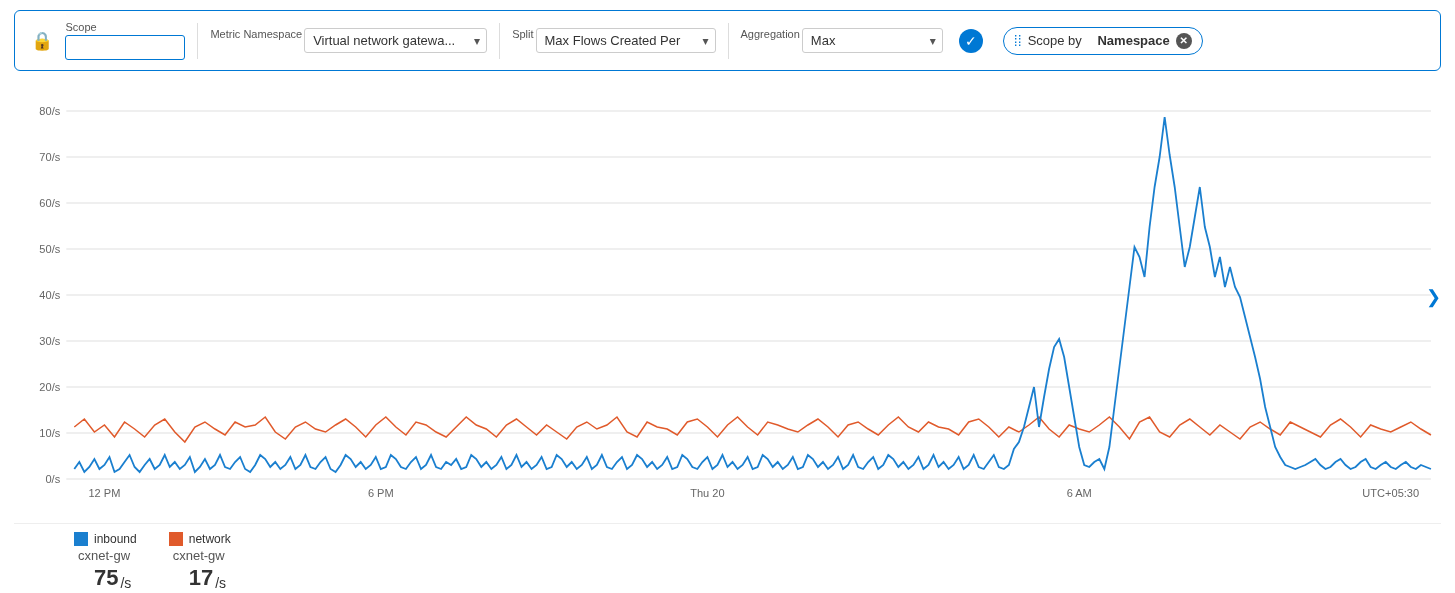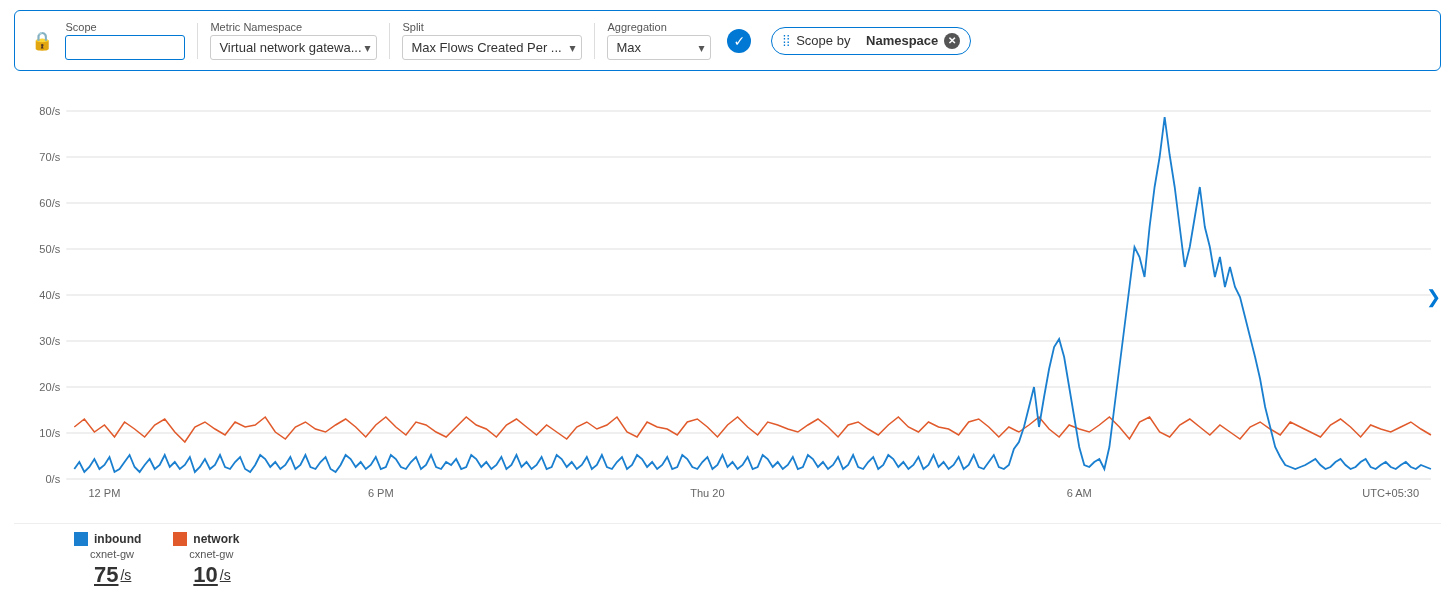--- a/index.html
+++ b/index.html
@@ -40,33 +40,33 @@
     }
 
     .toolbar-divider {
       width: 1px;
       height: 36px;
       background: #ddd;
     }
 
     .toolbar-select-wrap {
       display: flex;
-      flex-direction: column;
+      flex-direction: row;
       gap: 2px;
     }
 
     .toolbar-select-wrap label {
       font-size: 11px;
       color: #555;
     }
 
     .toolbar-select {
       border: 1px solid #ccc;
       border-radius: 3px;
-      padding: 4px 14px 4px 8px;
+      padding: 4px 30px 4px 8px;
       font-size: 13px;
       color: #333;
       background: #fff;
       appearance: none;
       -webkit-appearance: none;
       cursor: pointer;
       position: relative;
     }
 
     .select-wrapper {
@@ -174,38 +174,37 @@
 
     .legend-color-box {
       width: 14px;
       height: 14px;
       flex-shrink: 0;
     }
 
     .legend-title {
       font-size: 12px;
       color: #333;
-      font-weight: 700;
+      font-weight: 400;
     }
 
     .legend-sub {
-      font-size: 11px;
+      font-size: 13px;
       color: #555;
-      margin-left: 16px;
+      margin-left: 4px;
     }
 
     .legend-value {
       font-size: 22px;
       font-weight: 600;
       color: #333;
       margin-left: 20px;
       display: flex;
-      align-items: center;
+      align-items: flex-end;
       gap: 2px;
-      text-decoration: underline;
     }
 
     .legend-value span.unit {
       font-size: 14px;
       font-weight: 400;
     }
 
     .bold-text {
       font-weight: 700;
     }
@@ -242,21 +241,21 @@
         <option>Max Flows Created Per ...</option>
       </select>
     </div>
   </div>
 
   <div class="toolbar-divider"></div>
 
   <div class="toolbar-select-wrap">
     <label>Aggregation</label>
     <div class="select-wrapper">
-      <select class="toolbar-select" style="width:104px;">
+      <select class="toolbar-select" style="width:141px;">
         <option>Max</option>
       </select>
     </div>
   </div>
 
   <div class="check-icon">✓</div>
 
   <div class="split-by-tag">
     <span class="split-by-icon">⁞⁞</span>
     <span>Scope by</span>
@@ -335,17 +334,17 @@
     </div>
   </div>
 
   <div class="legend-item">
     <div class="legend-title-row">
       <div class="legend-color-box" style="background:#e05a2b;"></div>
       <span class="legend-title">network</span>
     </div>
     <div class="legend-sub">cxnet-gw</div>
     <div class="legend-value">
-      <span>10</span>
+      <span>17</span>
         <span class="unit">/s</span>
     </div>
   </div>
 </div>
 
 </body></html>

